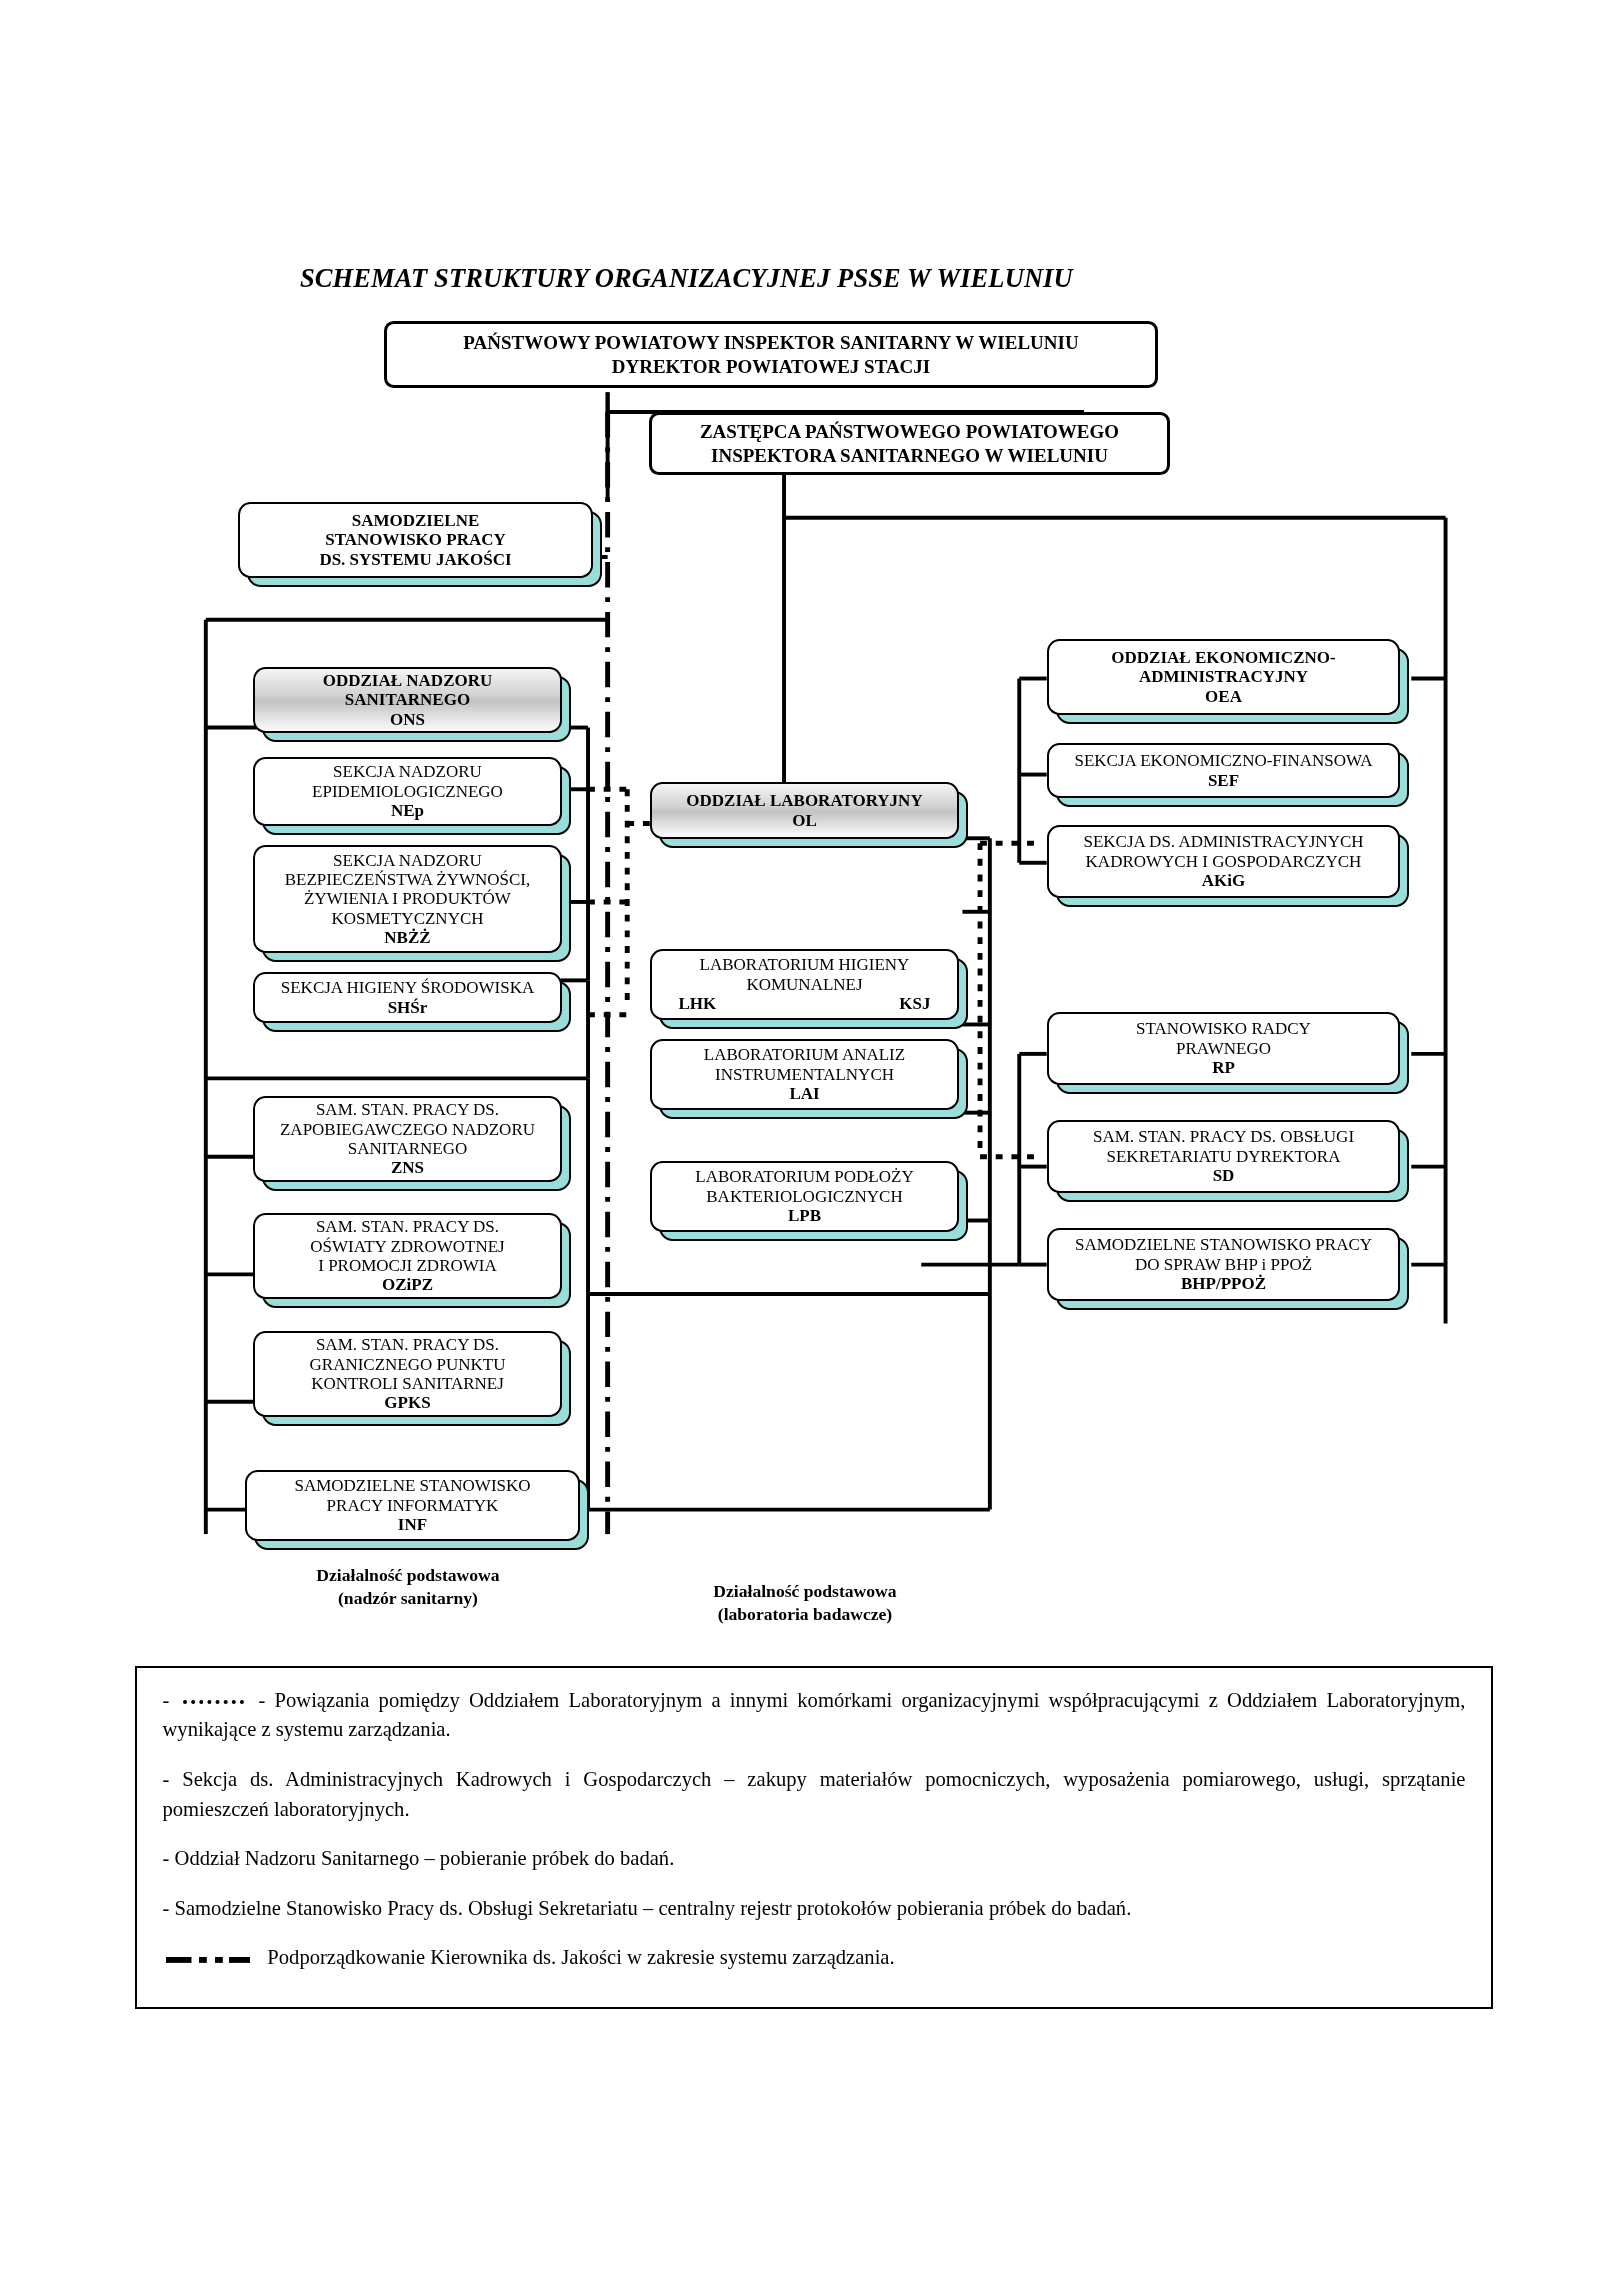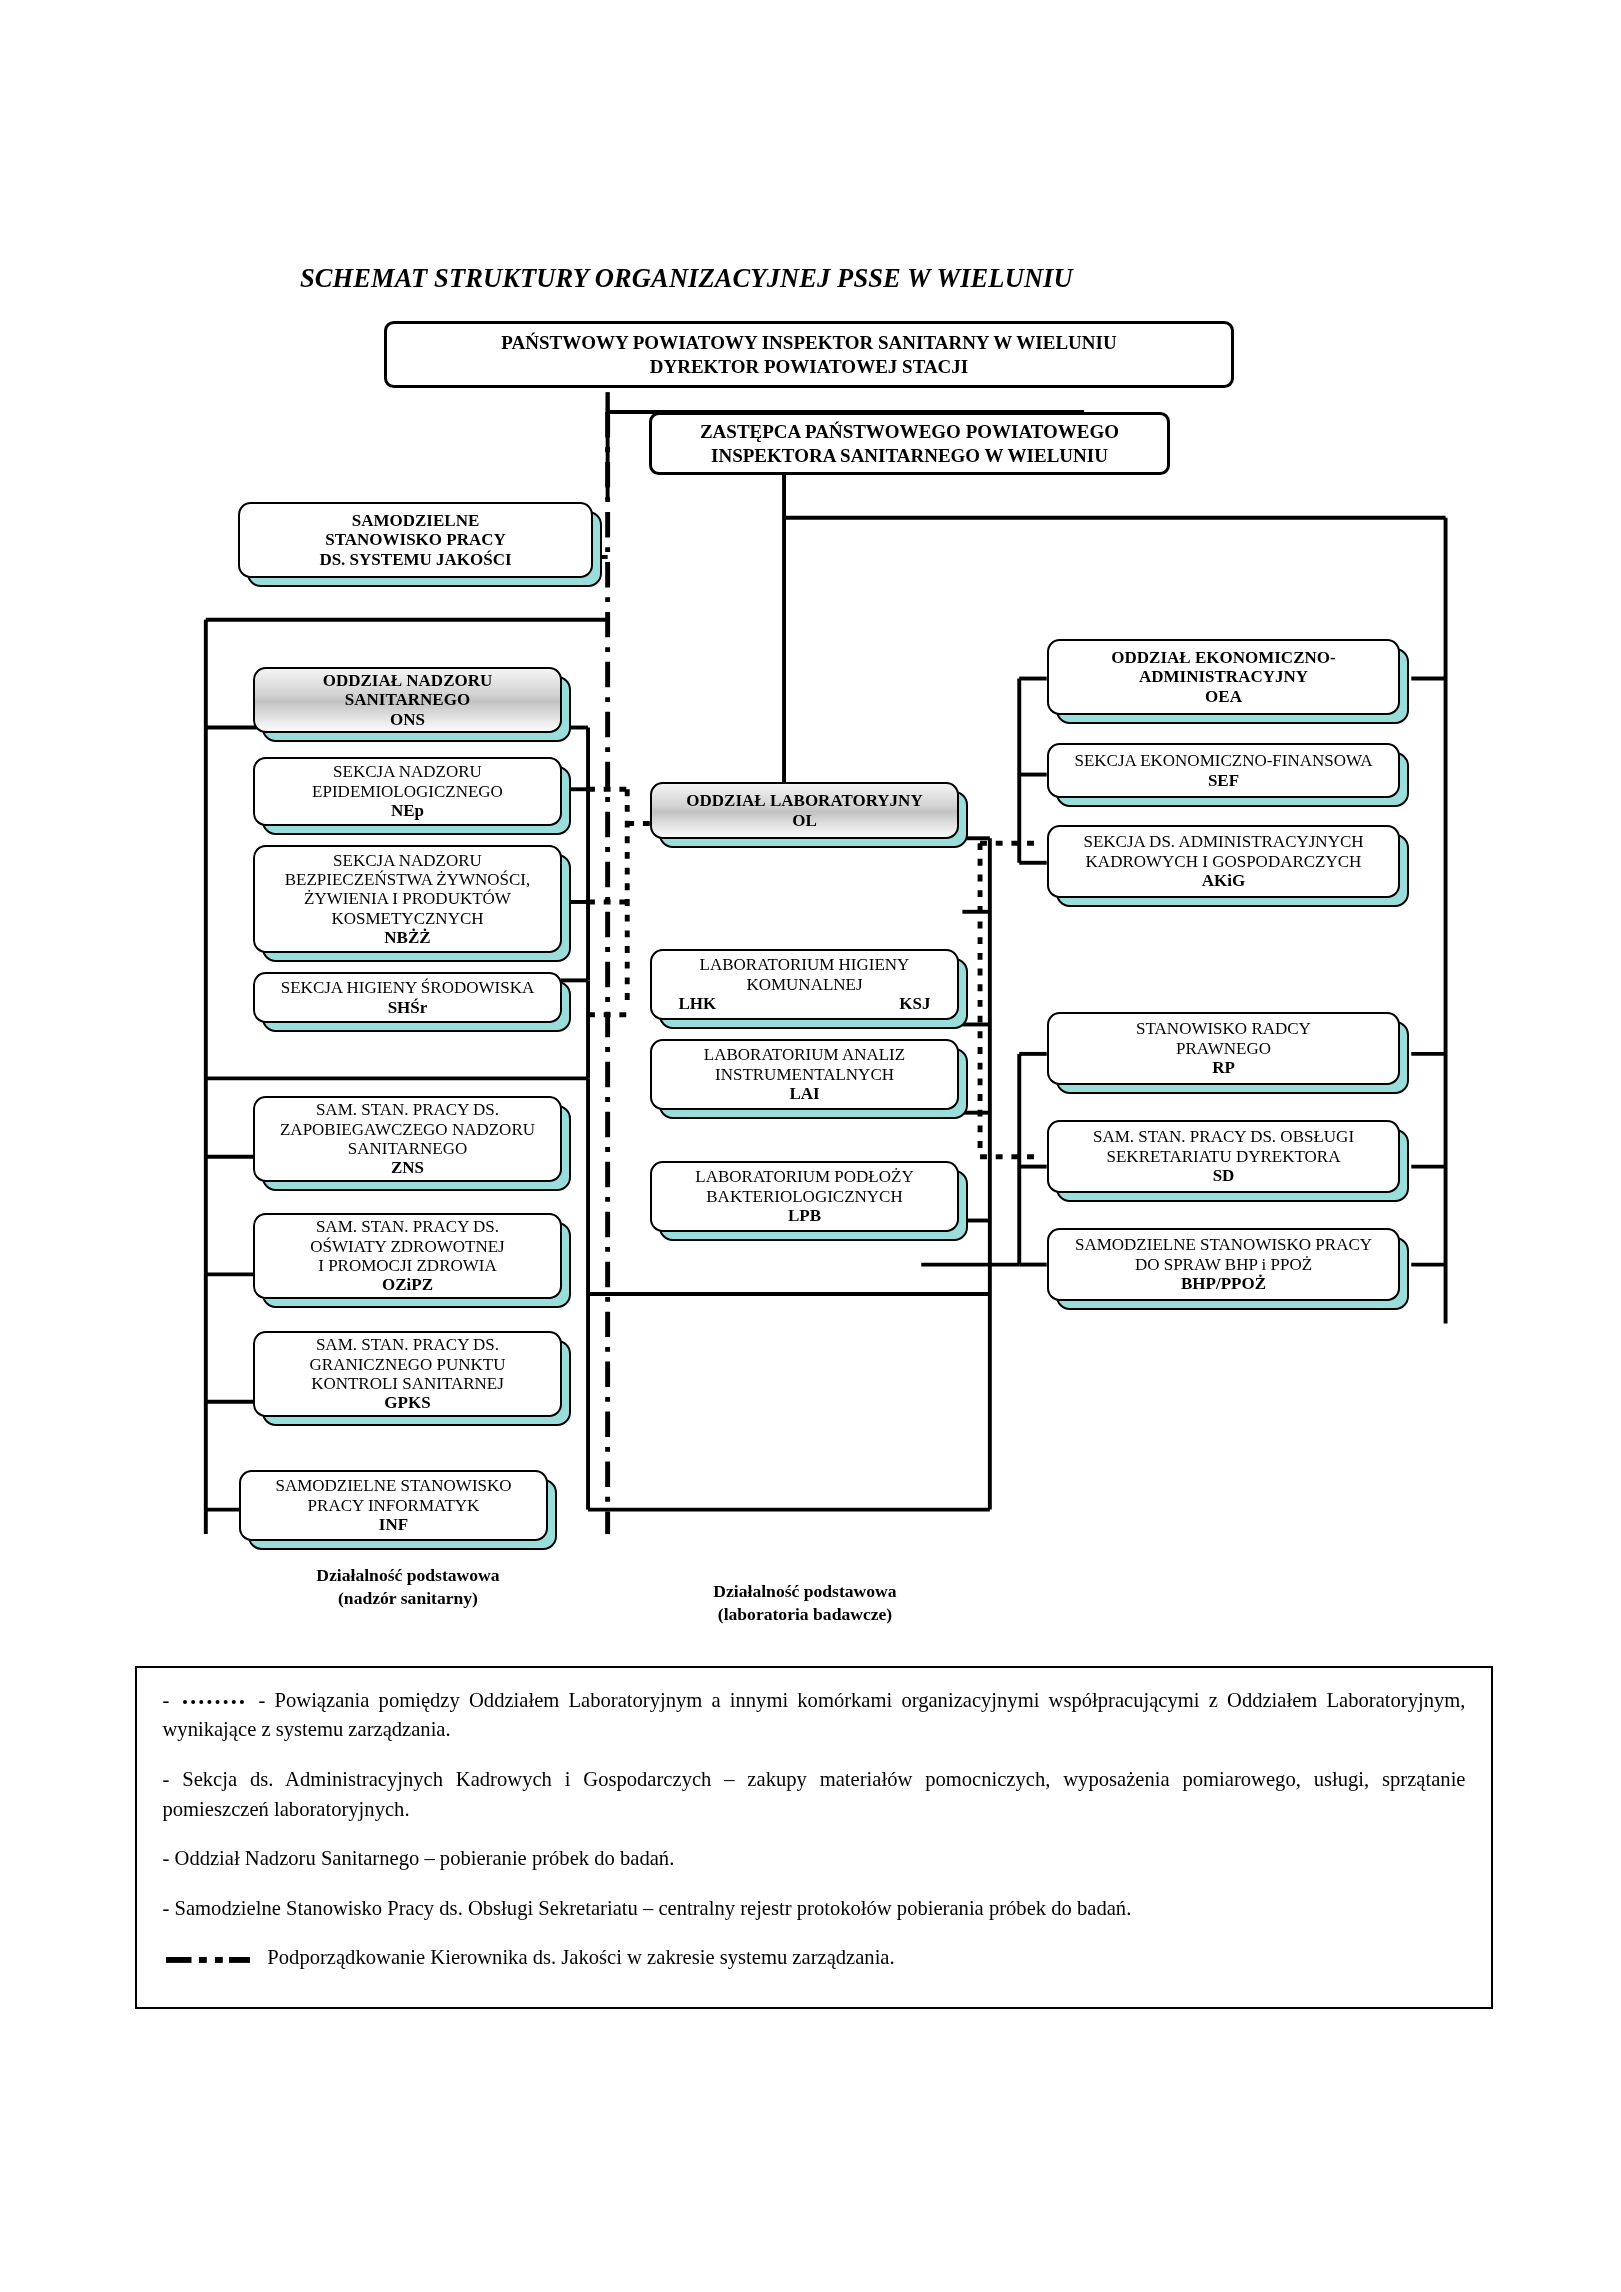--- a/index.html
+++ b/index.html
@@ -135,21 +135,21 @@
       <path d="M 1000 860 L 1000 1180" stroke-width="5" stroke-dasharray="7 9"></path>
       <path d="M 1000 1180 L 1060 1180" stroke-width="5" stroke-dasharray="7 9"></path>
 
       <path d="M 620 420 L 620 1565" stroke-width="5" stroke-dasharray="26 10 5 10"></path>
 
     </g>
   </svg>
 
   <div class="title" style="left:300px;top:263px;font-style:italic;">SCHEMAT STRUKTURY ORGANIZACYJNEJ PSSE W WIELUNIU</div>
 
-  <div class="node top" style="left:384px;top:321px;width:850px;height:67px;">
+  <div class="node top" style="left:384px;top:321px;width:774px;height:67px;">
     <div class="plate" style="left:0;top:0;right:0;bottom:0;background:#fff;"></div>
     <div class="face">
       <span class="txt">
         <span>PAŃSTWOWY POWIATOWY INSPEKTOR SANITARNY W WIELUNIU</span><br>
         <span>DYREKTOR POWIATOWEJ STACJI</span>
       </span>
     </div>
   </div>
 
   <div class="node top" style="left:649px;top:412px;width:521px;height:63px;">
@@ -247,21 +247,21 @@
     <div class="face">
       <span class="txt">
         <span>SAM. STAN. PRACY DS.</span><br>
         <span>GRANICZNEGO PUNKTU</span><br>
         <span>KONTROLI SANITARNEJ</span><br>
         <span class="abbr">GPKS</span>
       </span>
     </div>
   </div>
 
-  <div class="node" style="left:239px;top:1470px;width:309px;height:71px;">
+  <div class="node" style="left:245px;top:1470px;width:335px;height:71px;">
     <div class="plate"></div>
     <div class="face">
       <span class="txt">
         <span>SAMODZIELNE STANOWISKO</span><br>
         <span>PRACY INFORMATYK</span><br>
         <span class="abbr">INF</span>
       </span>
     </div>
   </div>
 

